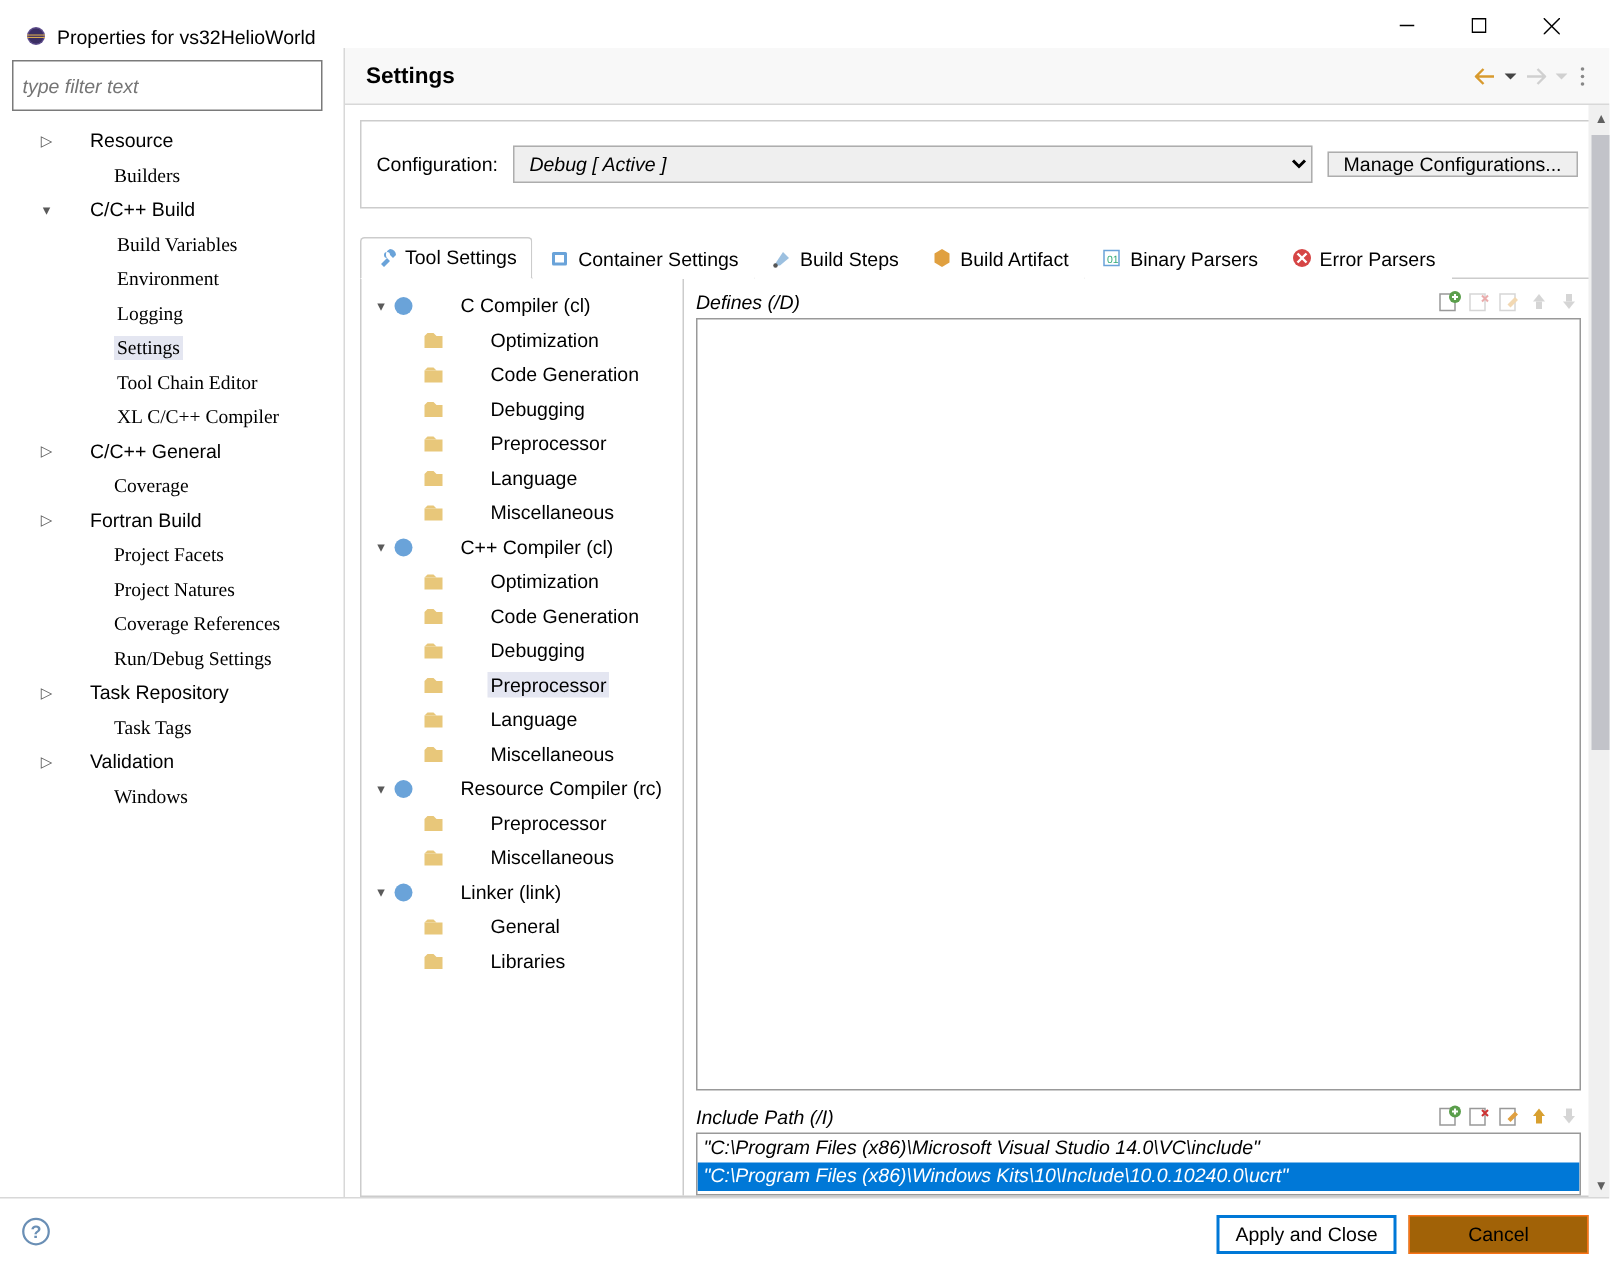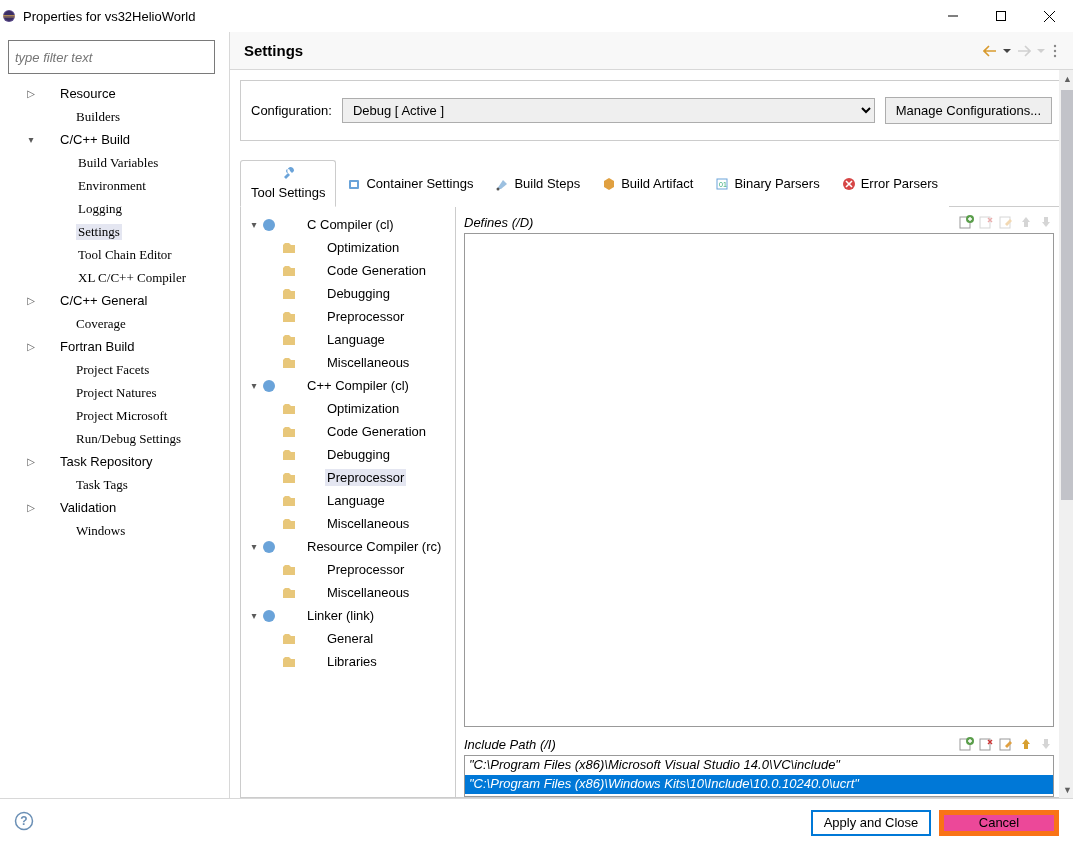--- a/index.html
+++ b/index.html
@@ -1,17 +1,17 @@
 <!DOCTYPE html>
 <html><head>
 <meta charset="utf-8">
 <style>
 * { box-sizing: border-box; margin: 0; padding: 0; }
 body { font-family: "Segoe UI", Tahoma, sans-serif; font-size: 13px; color: #000; background: #fff; width: 1073px; height: 846px; overflow: hidden; display: flex; flex-direction: column; }
-.titlebar { height: 32px; display: flex; align-items: center; padding: 0 1px; }
+.titlebar { height: 32px; display: flex; align-items: flex-end; padding: 0 16px; }
 .titlebar .ticon { width: 16px; height: 16px; margin-right: 6px; }
 .titlebar .title { flex: 1; font-size: 13px; }
 .winbtns { display: flex; gap: 2px; }
 .winbtn { width: 46px; height: 30px; display: flex; align-items: center; justify-content: center; }
 .main { flex: 1; display: flex; min-height: 0; }
 .leftcol { width: 229px; padding: 8px 8px 0 8px; display: flex; flex-direction: column; }
 .leftcol input { width: 207px; height: 24px; border: 1px solid #7a7a7a; padding: 16px 6px; font-style: italic; color: #888; font-size: 13px; }
 .navtree { margin-top: 8px; }
 .navitem { display: flex; align-items: center; height: 23px; }
 .navitem .tw { width: 14px; display: flex; align-items: center; justify-content: center; }
@@ -19,25 +19,25 @@
 .navitem.sel .lbl { background: #e4e6f1; }
 .navitem .tri { font-size: 10px; color: #5a5a5a; }
 .indent1 { padding-left: 16px; }
 .indent2 { padding-left: 32px; font-family: Liberation Serif, serif; }
 .rightcol { flex: 1; background: #fff; display: flex; flex-direction: column; border-left: 1px solid #d8d8d8; min-height: 0; }
 .settingshdr { height: 38px; background: #f8f8f8; border-bottom: 1px solid #d8d8d8; display: flex; align-items: center; padding: 0 14px; }
 .settingshdr h2 { font-size: 15px; font-weight: bold; flex: 1; }
 .hdricons { display: flex; gap: 6px; align-items: center; }
 .body { flex: 1; padding: 10px 10px 0 10px; display: flex; flex-direction: column; min-height: 0; position: relative; }
 .cfgbar { border: 1px solid #ccc; padding: 16px 10px; display: flex; align-items: center; gap: 10px; }
-.cfgbar select { flex: 1; height: 25px; border: 1px solid #adadad; background: #efefef; font-family: inherit; font-size: 13px; padding: 0 6px; }
-.cfgbar button { height: 27px; padding: 0 10px; border: 1px solid #adadad; background: #efefef; font-family: inherit; font-size: 13px; }
+.cfgbar select { flex: 1; height: 25px; border: 1px solid #adadad; background: #efefef; font-family: inherit; font-size: 13px; padding: 0 6px; font-style: italic; }
+.cfgbar button { height: 17px; padding: 0 10px; border: 1px solid #adadad; background: #efefef; font-family: inherit; font-size: 13px; }
 .tabs { display: flex; margin-top: 18px; border-bottom: 1px solid #ccc; }
 .tab { padding: 5px 10px 6px 10px; display: flex; align-items: center; gap: 5px; border: 1px solid transparent; border-bottom: none; position: relative; top: 1px; background: #fff; }
-.tab.active { border-color: #ccc; border-bottom: 1px solid #fff; border-top-left-radius: 3px; border-top-right-radius: 3px; flex-direction: column; }
+.tab.active { border-color: #ccc; border-bottom: 1px solid #fff; border-top-left-radius: 3px; border-top-right-radius: 3px; }
 .tabicon { width: 14px; height: 14px; }
 .content { flex: 1; display: flex; border: 1px solid #ccc; border-top: none; min-height: 0; }
 .tooltree { width: 215px; border-right: 1px solid #ccc; padding: 6px 0; overflow: auto; }
 .ttitem { display: flex; align-items: center; height: 23px; padding-left: 6px; }
 .ttitem .tw { width: 14px; display: flex; justify-content: center; align-items: center; font-size: 10px; color: #5a5a5a; }
 .ttitem .ic { width: 16px; height: 16px; margin-right: 4px; }
 .ttitem .lbl { padding: 1px 2px; margin-left: 24px; }
 .ttitem.sel .lbl { background: #e4e6f1; }
 .ttind1 { padding-left: 26px; }
 .detail { flex: 1; display: flex; flex-direction: column; padding: 4px 8px 0 8px; min-height: 0; font-style: italic; }
@@ -50,21 +50,21 @@
 .listbox.include { height: 42px; }
 .listrow { height: 19px; padding: 1px 4px; white-space: nowrap; overflow: hidden; font-size: 13px; }
 .listrow.sel { background: #0078d7; color: #fff; }
 .vscroll { position: absolute; right: -3px; top: 0; bottom: 0; width: 17px; background: #f0f0f0; }
 .vscroll .thumb { position: absolute; left: 2px; right: 2px; top: 20px; height: 410px; background: #c2c3c9; }
 .vscroll .arr { position: absolute; left: 0; right: 0; height: 17px; display: flex; align-items: center; justify-content: center; font-size: 9px; color: #606060; }
 .vscroll .arrup { top: 0; }
 .vscroll .arrdn { bottom: 0; }
 .footer { height: 48px; border-top: 1px solid #d8d8d8; display: flex; align-items: center; padding: 0 14px; gap: 8px; }
 .footer .help { flex: 1; }
-.footer button { width: 120px; height: 26px; border: 5px solid #f97316; background: #ec4899; font-family: inherit; font-size: 13px; }
+.footer button { width: 120px; height: 26px; border: 1px solid #f97316; background: #a16207; font-family: inherit; font-size: 13px; }
 .footer button.primary { border: 2px solid #0078d7; background: #fff; }
 </style>
 </head>
 <body>
 
 <div class="titlebar">
   <svg class="ticon" viewBox="0 0 16 16">
       <circle cx="8" cy="8" r="6" fill="#5c4b8a"></circle>
       <circle cx="8" cy="8" r="5" fill="#3b2e63"></circle>
       <rect x="2" y="7" width="12" height="0.7" fill="#e0b050"></rect>
@@ -148,21 +148,21 @@
       <div class="navitem indent2">
           <span class="tw"></span>
           <span class="lbl">Project Facets</span>
         </div>
       <div class="navitem indent2">
           <span class="tw"></span>
           <span class="lbl">Project Natures</span>
         </div>
       <div class="navitem indent2">
           <span class="tw"></span>
-          <span class="lbl">Project Microsoft</span>
+          <span class="lbl">Coverage References</span>
         </div>
       <div class="navitem indent2">
           <span class="tw"></span>
           <span class="lbl">Run/Debug Settings</span>
         </div>
       <div class="navitem indent1">
           <span class="tw">
             <span class="tri">▷</span>
           </span>
           <span class="lbl">Task Repository</span>

